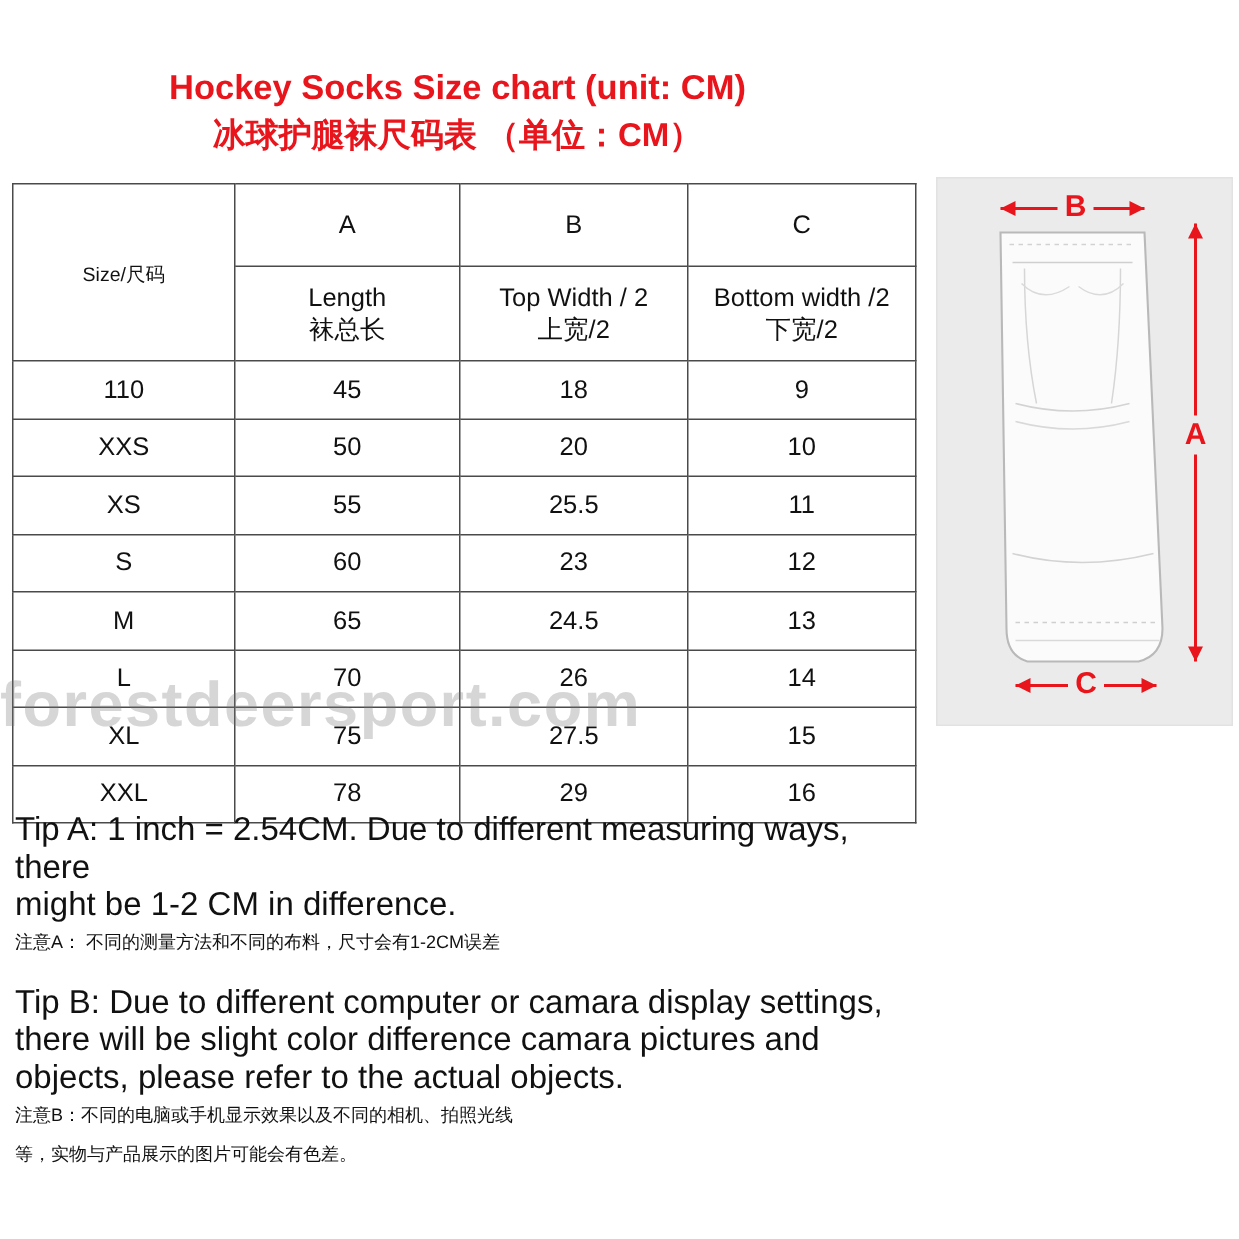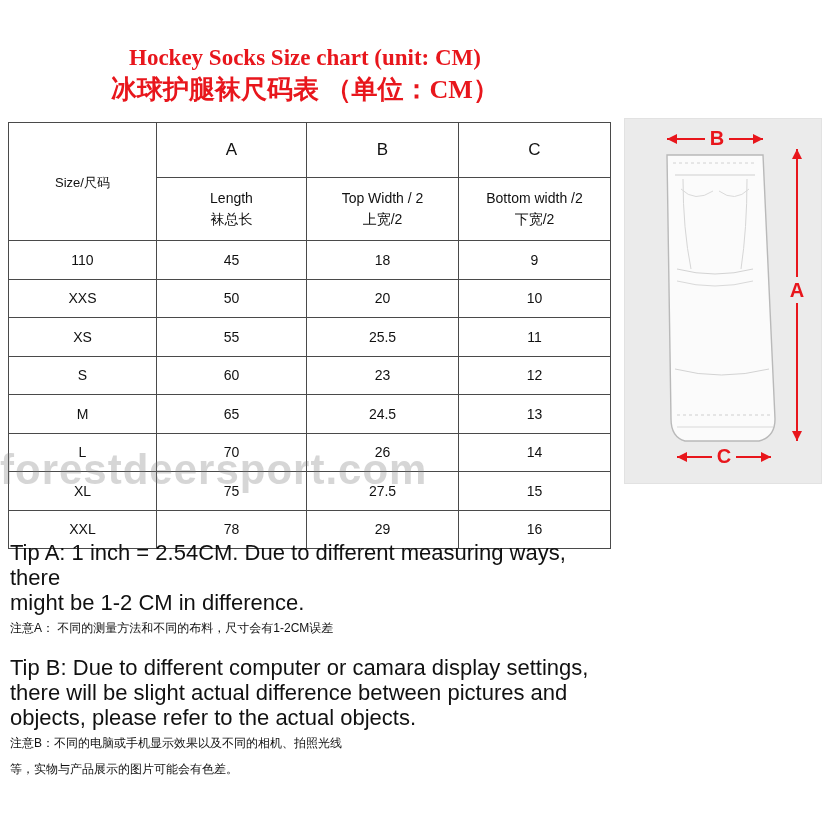--- a/index.html
+++ b/index.html
@@ -22,53 +22,52 @@
     height: 826px;
   }
 
   
   .title-block {
     position: absolute;
     left: 0;
     top: 44px;
     width: 610px;
     text-align: center;
-    font-family: Liberation Serif, serif;
   }
   .title-en {
     font-size: 23px;
     font-weight: bold;
     color: #e8161c;
     letter-spacing: 0px;
     line-height: 28px;
     white-space: nowrap;
   }
   .title-cn {
-    font-size: 26px;
+    font-size: 22px;
     font-weight: bold;
     color: #e8161c;
     line-height: 30px;
     margin-top: 3px;
     white-space: nowrap;
   }
 
   
   .size-table {
     position: absolute;
     left: 8px;
     top: 122px;
     width: 602px;
     border-collapse: collapse;
     table-layout: fixed;
   }
   .size-table td {
     border: 1px solid #4a4a4a;
     text-align: center;
     vertical-align: middle;
-    font-size: 14px;
+    font-size: 17px;
     color: #111111;
     padding: 0;
   }
   .col-size { width: 148px; }
   .col-a { width: 150px; }
   .col-b { width: 152px; }
   .col-c { width: 152px; }
 
   .hdr-letter-row td {
     height: 54px;
@@ -268,21 +267,21 @@
     <div style="position:absolute;left:160px;top:160px;width:24px;text-align:center;font-size:20px;font-weight:bold;color:#e8161c;">A</div>
     <div style="position:absolute;left:87px;top:326px;width:24px;text-align:center;font-size:20px;font-weight:bold;color:#e8161c;">C</div>
   </div>
 
   <div class="tips">
     <div class="tip-line">Tip A:  1 inch = 2.54CM. Due to different measuring ways, there</div>
     <div class="tip-line">might be 1-2 CM in difference.</div>
     <div class="tip-cn">注意A：   不同的测量方法和不同的布料，尺寸会有1-2CM误差</div>
     <div class="tip-gap"></div>
     <div class="tip-line">Tip B:  Due to different computer or camara display settings,</div>
-    <div class="tip-line">there will be slight actual difference between pictures and</div>
+    <div class="tip-line">there will be slight color difference camara pictures and</div>
     <div class="tip-line">objects, please refer to the actual objects.</div>
     <div class="tip-cn">注意B：不同的电脑或手机显示效果以及不同的相机、拍照光线</div>
     <div class="tip-cn">等，实物与产品展示的图片可能会有色差。</div>
   </div>
 
   <div class="watermark">forestdeersport.com</div>
 
 </div>
 
 </body></html>

